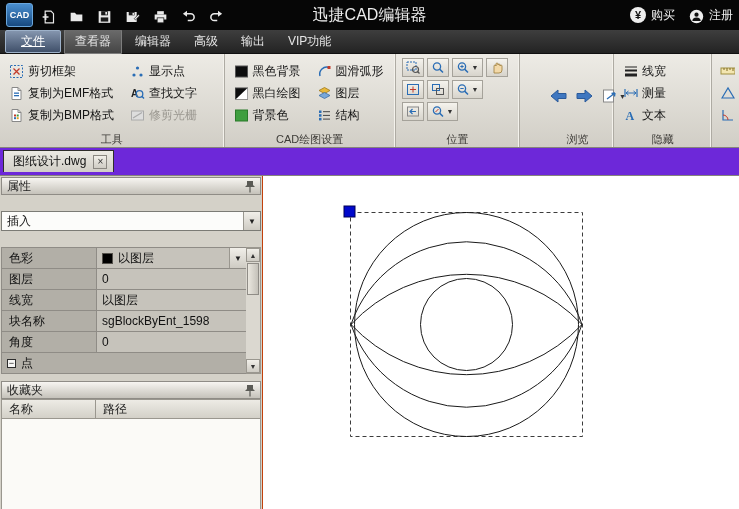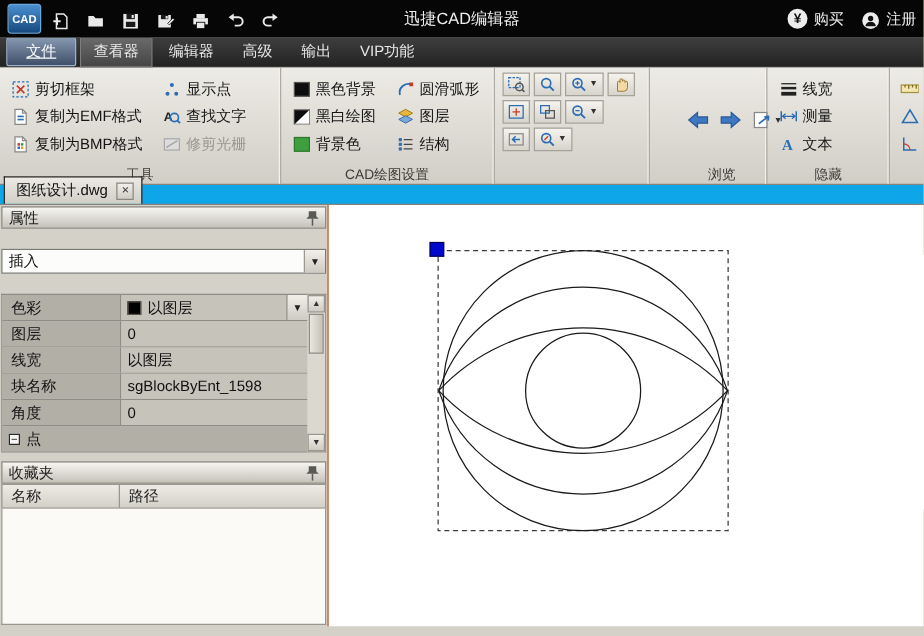--- a/index.html
+++ b/index.html
@@ -3,21 +3,21 @@
 <meta charset="utf-8">
 <style>
   * { box-sizing: border-box; margin: 0; padding: 0; }
   html,body { width: 739px; height: 509px; overflow: hidden; }
   body { font-family: "Liberation Sans","DejaVu Sans",sans-serif; font-size: 12px; background:#d4d1c8; color:#111; }
 
   
   .titlebar { height:30px; background:#060606; display:flex; align-items:center; padding:0 6px; gap:3px; position:relative; color:#ededed; }
   .logo { width:27px; height:24px; background:linear-gradient(#4a8fd0,#17497f); border-radius:3px; display:flex; align-items:center; justify-content:center; font-size:9px; font-weight:bold; color:#fff; border:1px solid #6aa7dd; }
   .tb-btn { width:25px; height:24px; display:flex; align-items:center; justify-content:center; }
-  .tb-title { position:absolute; left:0; right:0; text-align:center; font-size:13px; pointer-events:none; }
+  .tb-title { position:absolute; left:0; right:0; text-align:center; font-size:16px; pointer-events:none; }
   .tb-right { margin-left:auto; display:flex; align-items:center; gap:14px; z-index:1; }
   .tb-link { display:flex; align-items:center; gap:5px; }
   .coin { width:16px; height:16px; border-radius:50%; background:#ededed; color:#111; display:flex; align-items:center; justify-content:center; font-size:11px; font-weight:bold; }
 
   
   .menubar { height:24px; background:linear-gradient(#3e3e3e,#232323); border-bottom:1px solid #101010; display:flex; align-items:center; padding:0 5px; gap:3px; }
   .file-btn { background:linear-gradient(#8495ae,#40506a); border:1px solid #9db1c9; color:#fff; padding:2px 15px; border-radius:2px;text-decoration:underline; }
   .mtab { color:#e6e6e6; padding:3px 10px; }
   .mtab.active { background:linear-gradient(#6b6b6b,#454545); border:1px solid #7d7d7d; border-radius:2px 2px 0 0; }
 
@@ -33,21 +33,21 @@
   .pos-grid { display:flex; flex-direction:column; gap:3px; padding-top:1px; }
   .pos-row { display:flex; gap:3px; }
   .pbtn { width:22px; height:19px; border:1px solid #a5a29a; background:linear-gradient(#f5f3ed,#d7d4cc); display:flex; align-items:center; justify-content:center; }
   .pbtn.wide { width:31px; }
   .caret { font-size:7px; color:#333; margin-left:1px; }
   .browse-row { display:flex; gap:7px; align-items:center; padding-top:3px; }
   .bbtn { display:flex; align-items:center; }
   .rgroup.partial { border-right:none; width:27px; overflow:hidden; box-shadow:none; }
 
   
-  .tabstrip { height:16px; background:#0ea5e9; border-bottom:1px solid #86837d; display:flex; align-items:flex-end; padding:2px 3px 0; }
+  .tabstrip { height:28px; background:#6d28d9; border-bottom:1px solid #86837d; display:flex; padding:2px 3px 0; }
   .doctab { background:linear-gradient(#eceae4,#d1cec6); border:1px solid #2e2d2a; border-bottom:none; height:22px; display:flex; align-items:center; gap:7px; padding:0 6px 0 9px; color:#111; }
   .tabclose { width:14px; height:14px; border:1px solid #8a8781; background:linear-gradient(#f1efe9,#cfccc4); display:flex; align-items:center; justify-content:center; font-size:10px; line-height:1; color:#333; }
 
   
   .main { display:flex; height:337px; }
   .leftpanel { width:263px; border-right:1px solid #c2410c; background:#d4d1c8; display:flex; flex-direction:column; }
   .panelheader { height:18px; margin:1px 1px 0; background:linear-gradient(#f7f5f1,#c5c2ba); border:1px solid #8f8c86; display:flex; align-items:center; padding:0 5px; color:#1d1d1d; }
   .pin { margin-left:auto; display:flex; }
   .combo { height:20px; margin:16px 1px; background:#fcfcfa; border:1px solid #7b7b75; display:flex; align-items:center; padding-left:5px; }
   .combo-arrow, .pv-arrow { margin-left:auto; width:17px; align-self:stretch; background:linear-gradient(#f1efe9,#cecbc3); border-left:1px solid #9a978f; display:flex; align-items:center; justify-content:center; font-size:8px; color:#222; }
@@ -371,20 +371,21 @@
               <svg width="14" height="13">
                 <circle cx="6" cy="5.5" r="3.6" fill="none" stroke="#2a6db5" stroke-width="1.3"></circle>
                 <line x1="8.6" y1="8.1" x2="12" y2="11.5" stroke="#2a6db5" stroke-width="1.5"></line>
                 <line x1="4.5" y1="7" x2="7.5" y2="4" stroke="#c23a2a"></line>
               </svg>
               <span class="caret">▼</span>
             </div>
         </div>
       </div>
     </div>
+    <div class="rgroup-label">位置</div>
   </div>
 
   <div class="rgroup" style="width:94px;padding-left:22px;">
     <div class="rgroup-content">
       <div class="browse-row">
         <div class="bbtn">
             <svg width="20" height="16">
               <path d="M10 2 L3 8 L10 14 V10.5 H18 V5.5 H10 Z" fill="#3f77c0" stroke="#2a5a9a"></path>
             </svg>
           </div>

